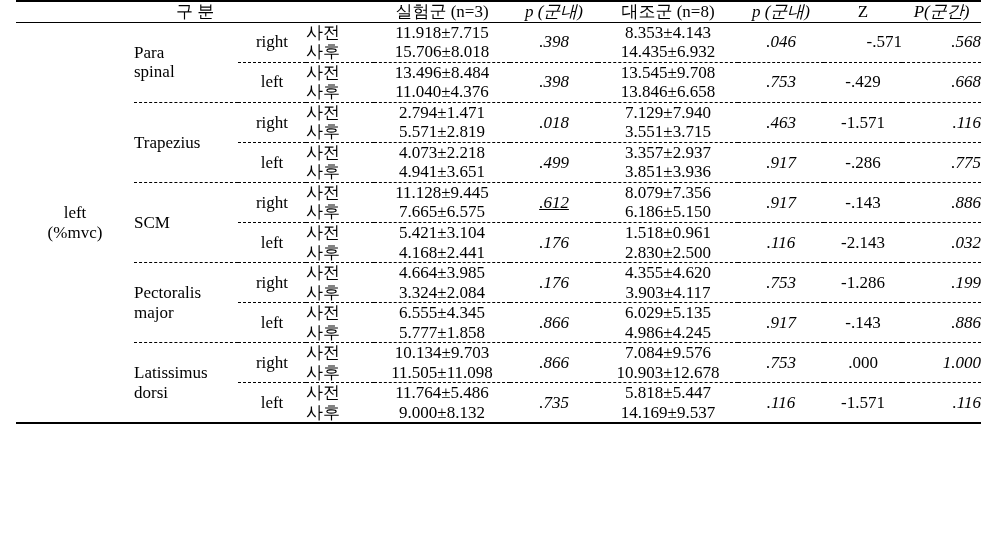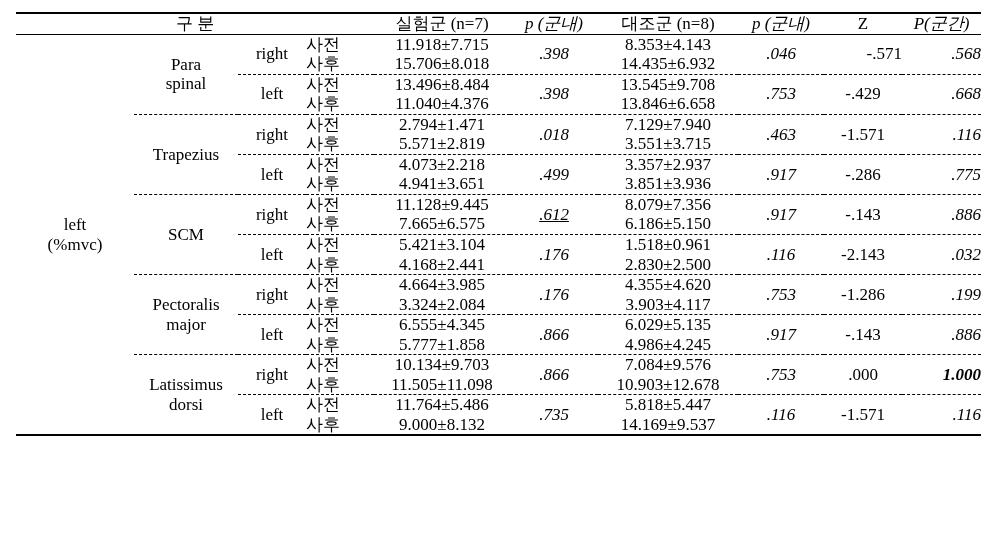--- a/index.html
+++ b/index.html
@@ -14,21 +14,21 @@
   #page {
     position: relative;
     width: 997px;
     height: 535px;
     background: #ffffff;
     overflow: hidden;
   }
   table.stat-table {
     border-collapse: collapse;
     width: 965px;
-    margin: 12px auto;
+    margin: 0 auto;
     table-layout: fixed;
   }
   table.stat-table td, table.stat-table th {
     padding: 0;
     vertical-align: middle;
     font-weight: normal;
     font-size: 17px;
     line-height: 1.15;
   }
 
@@ -40,21 +40,21 @@
   
   .hdr {
     text-align: center;
     padding: 6px 0 7px 0;
     font-size: 17px;
   }
   .hdr-ital { font-style: italic; }
 
   
   .c-side      { text-align: center; font-size: 17px; }
-  .c-muscle    { text-align: center; font-size: 17px; line-height: 1.45; }
+  .c-muscle    { font-size: 17px; line-height: 1.45; }
   .c-group     { text-align: center; font-size: 17px; line-height: 1.5; }
   .c-time      { font-size: 16.5px; padding: 1px 0; }
   .c-val       { text-align: center; font-size: 17px; padding: 1px 0; white-space: nowrap; }
   .c-stat      { text-align: center; font-style: italic; font-size: 16.5px; }
   .c-z         { text-align: center; font-size: 17px; }
   .c-p         { text-align: right; font-style: italic; font-size: 16.5px; }
 
   
   .dash-sub td.dashseg {
     border-bottom: 1.4px dashed #000;
@@ -76,21 +76,21 @@
       <col style="width:136px">
       <col style="width:88px">
       <col style="width:140px">
       <col style="width:86px">
       <col style="width:78px">
       <col style="width:79px">
     </colgroup>
     <thead>
       <tr class="top-rule head-row">
         <td class="hdr" colspan="4">구 분</td>
-        <td class="hdr">실험군 (n=7)</td>
+        <td class="hdr">실험군 (n=3)</td>
         <td class="hdr hdr-ital">p (군내)</td>
         <td class="hdr">대조군 (n=8)</td>
         <td class="hdr hdr-ital">p (군내)</td>
         <td class="hdr">Z</td>
         <td class="hdr hdr-ital">P(군간)</td>
       </tr>
     </thead>
     <tbody id="tbody">
         <tr>
           <td class="c-group" rowspan="20" style="border-bottom: 2px solid rgb(0, 0, 0);">
@@ -235,21 +235,21 @@
             <div>Latissimus</div>
             <div>dorsi</div>
           </td>
           <td class="c-side" rowspan="2" style="border-bottom: 1.4px dashed rgb(0, 0, 0);">right</td>
           <td class="c-time">사전</td>
           <td class="c-val">10.134±9.703</td>
           <td class="c-stat" rowspan="2" style="border-bottom: 1.4px dashed rgb(0, 0, 0);">.866</td>
           <td class="c-val">7.084±9.576</td>
           <td class="c-stat" rowspan="2" style="border-bottom: 1.4px dashed rgb(0, 0, 0);">.753</td>
           <td class="c-z" rowspan="2" style="border-bottom: 1.4px dashed rgb(0, 0, 0);">.000</td>
-          <td class="c-p" rowspan="2" style="border-bottom: 1.4px dashed rgb(0, 0, 0); font-weight: bold;">1.000</td>
+          <td class="c-p" rowspan="2" style="border-bottom: 1.4px dashed rgb(0, 0, 0);">1.000</td>
         </tr>
         <tr class="dash-sub">
           <td class="c-time dashseg">사후</td>
           <td class="c-val dashseg">11.505±11.098</td>
           <td class="c-val dashseg">10.903±12.678</td>
         </tr>
         <tr>
           <td class="c-side" rowspan="2" style="border-bottom: 2px solid rgb(0, 0, 0);">left</td>
           <td class="c-time">사전</td>
           <td class="c-val">11.764±5.486</td>

